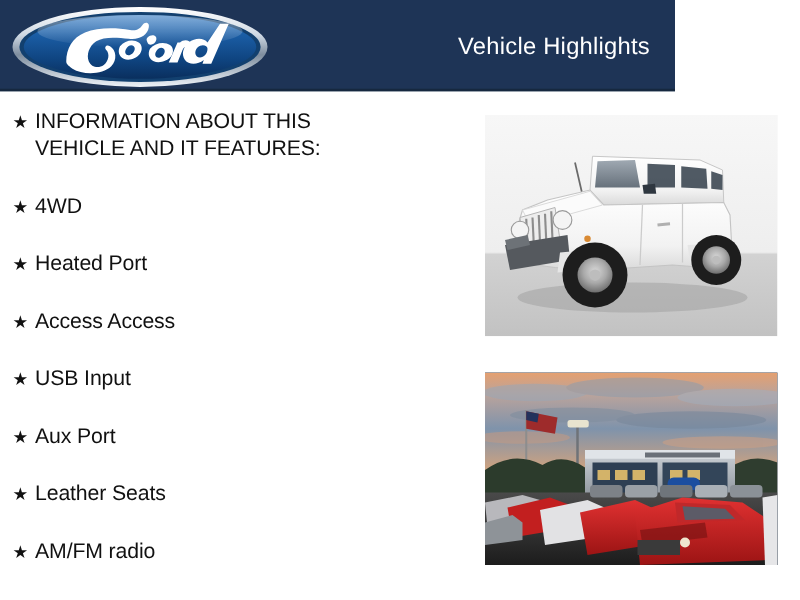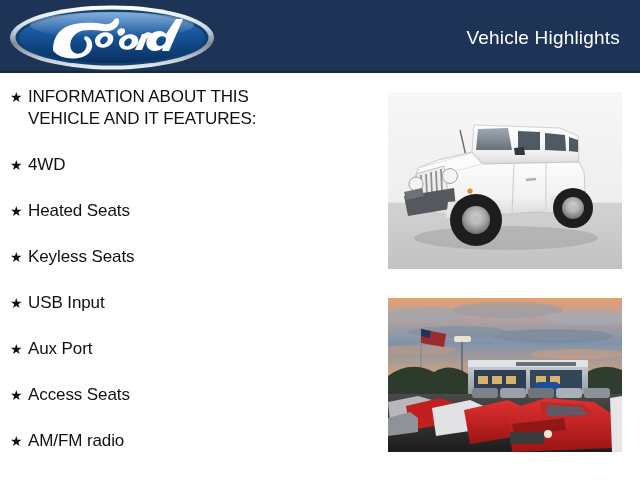--- a/index.html
+++ b/index.html
@@ -13,21 +13,21 @@
     overflow: hidden;
     font-family: "Liberation Sans", sans-serif;
     position: relative;
   }
 
   
   #header-bar {
     position: absolute;
     left: 0;
     top: 0;
-    width: 640px;
+    width: 540px;
     height: 73px;
     background: #1e3456;
     border-bottom: 2px solid #16283f;
     box-sizing: border-box;
   }
 
   
   #brand-logo {
     position: absolute;
     left: 8px;
@@ -161,41 +161,41 @@
 VEHICLE AND IT FEATURES:</span>
   </li>
 
   <li class="highlight-item">
     <span class="bullet-star">★</span>
     <span class="highlight-label">4WD</span>
   </li>
 
   <li class="highlight-item">
     <span class="bullet-star">★</span>
-    <span class="highlight-label">Heated Seats</span>
-  </li>
-
-  <li class="highlight-item">
-    <span class="bullet-star">★</span>
-    <span class="highlight-label">Keyless Seats</span>
+    <span class="highlight-label">Heated Port</span>
+  </li>
+
+  <li class="highlight-item">
+    <span class="bullet-star">★</span>
+    <span class="highlight-label">Access Access</span>
   </li>
 
   <li class="highlight-item">
     <span class="bullet-star">★</span>
     <span class="highlight-label">USB Input</span>
   </li>
 
   <li class="highlight-item">
     <span class="bullet-star">★</span>
     <span class="highlight-label">Aux Port</span>
   </li>
 
   <li class="highlight-item">
     <span class="bullet-star">★</span>
-    <span class="highlight-label">Access Seats</span>
+    <span class="highlight-label">Leather Seats</span>
   </li>
 
   <li class="highlight-item">
     <span class="bullet-star">★</span>
     <span class="highlight-label">AM/FM radio</span>
   </li>
 </ul>
 
 <div id="vehicle-photo" class="photo-frame">
   <svg viewBox="0 0 234 177" preserveAspectRatio="xMidYMid slice">

